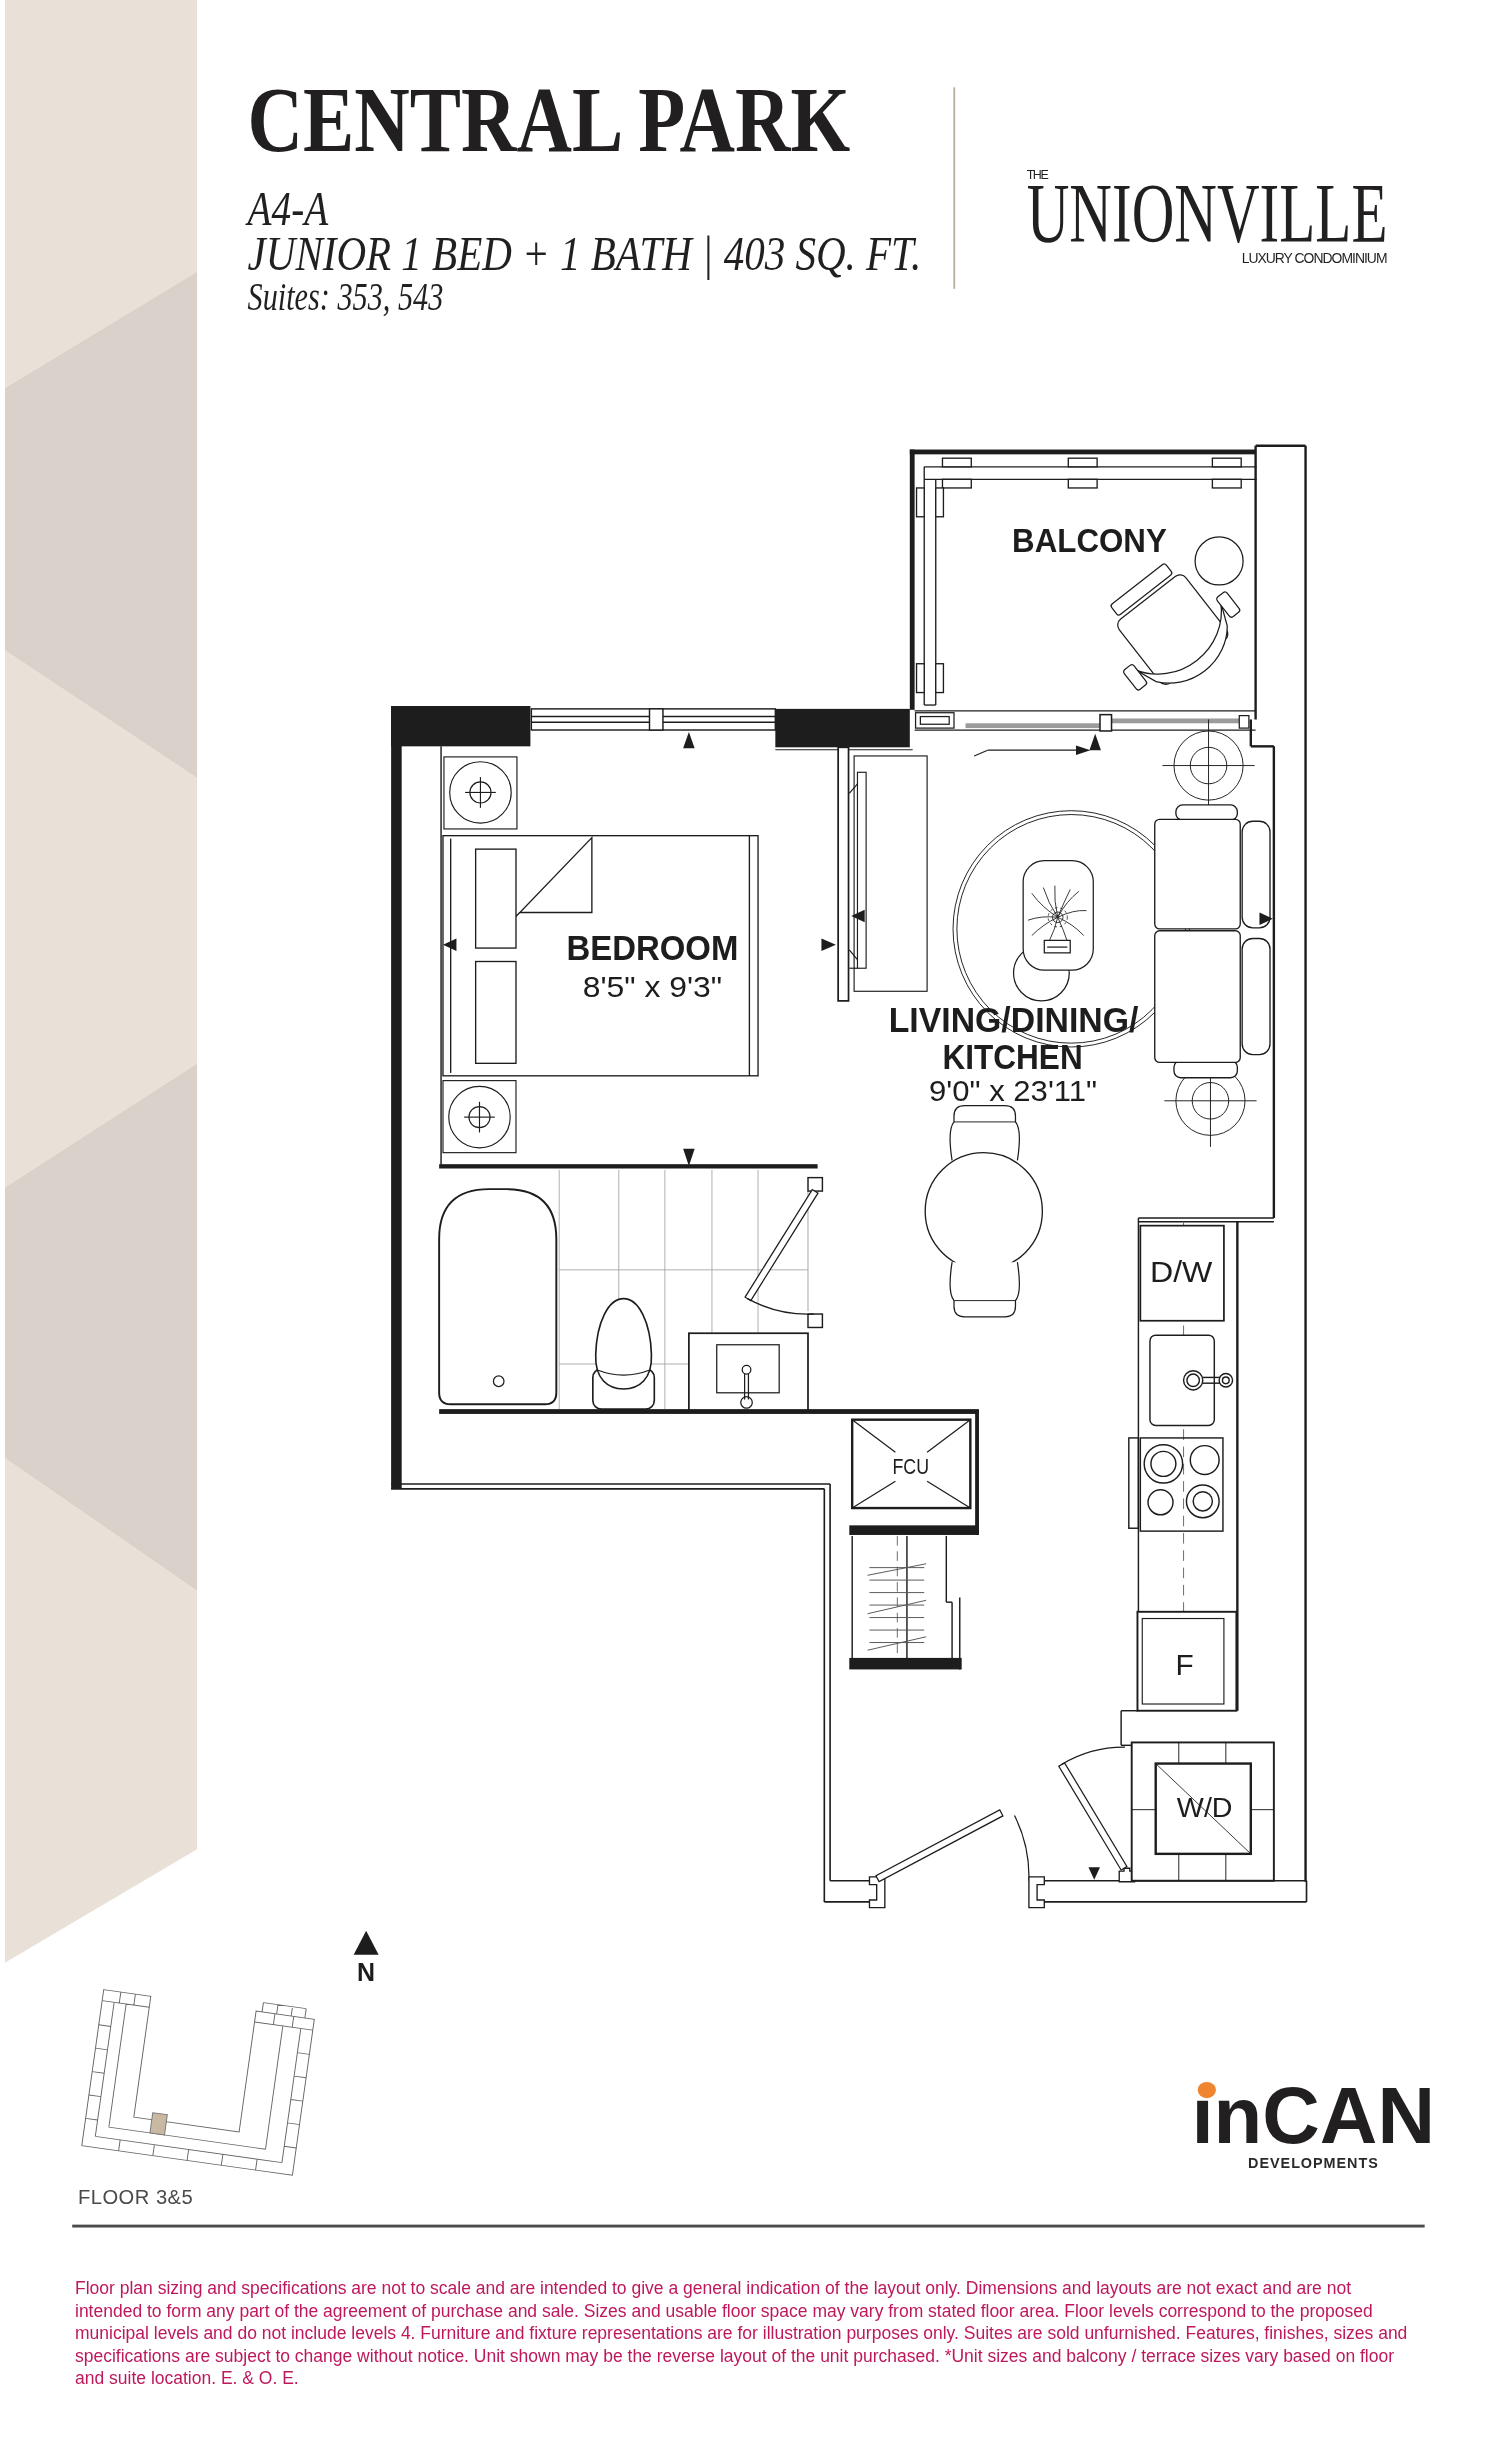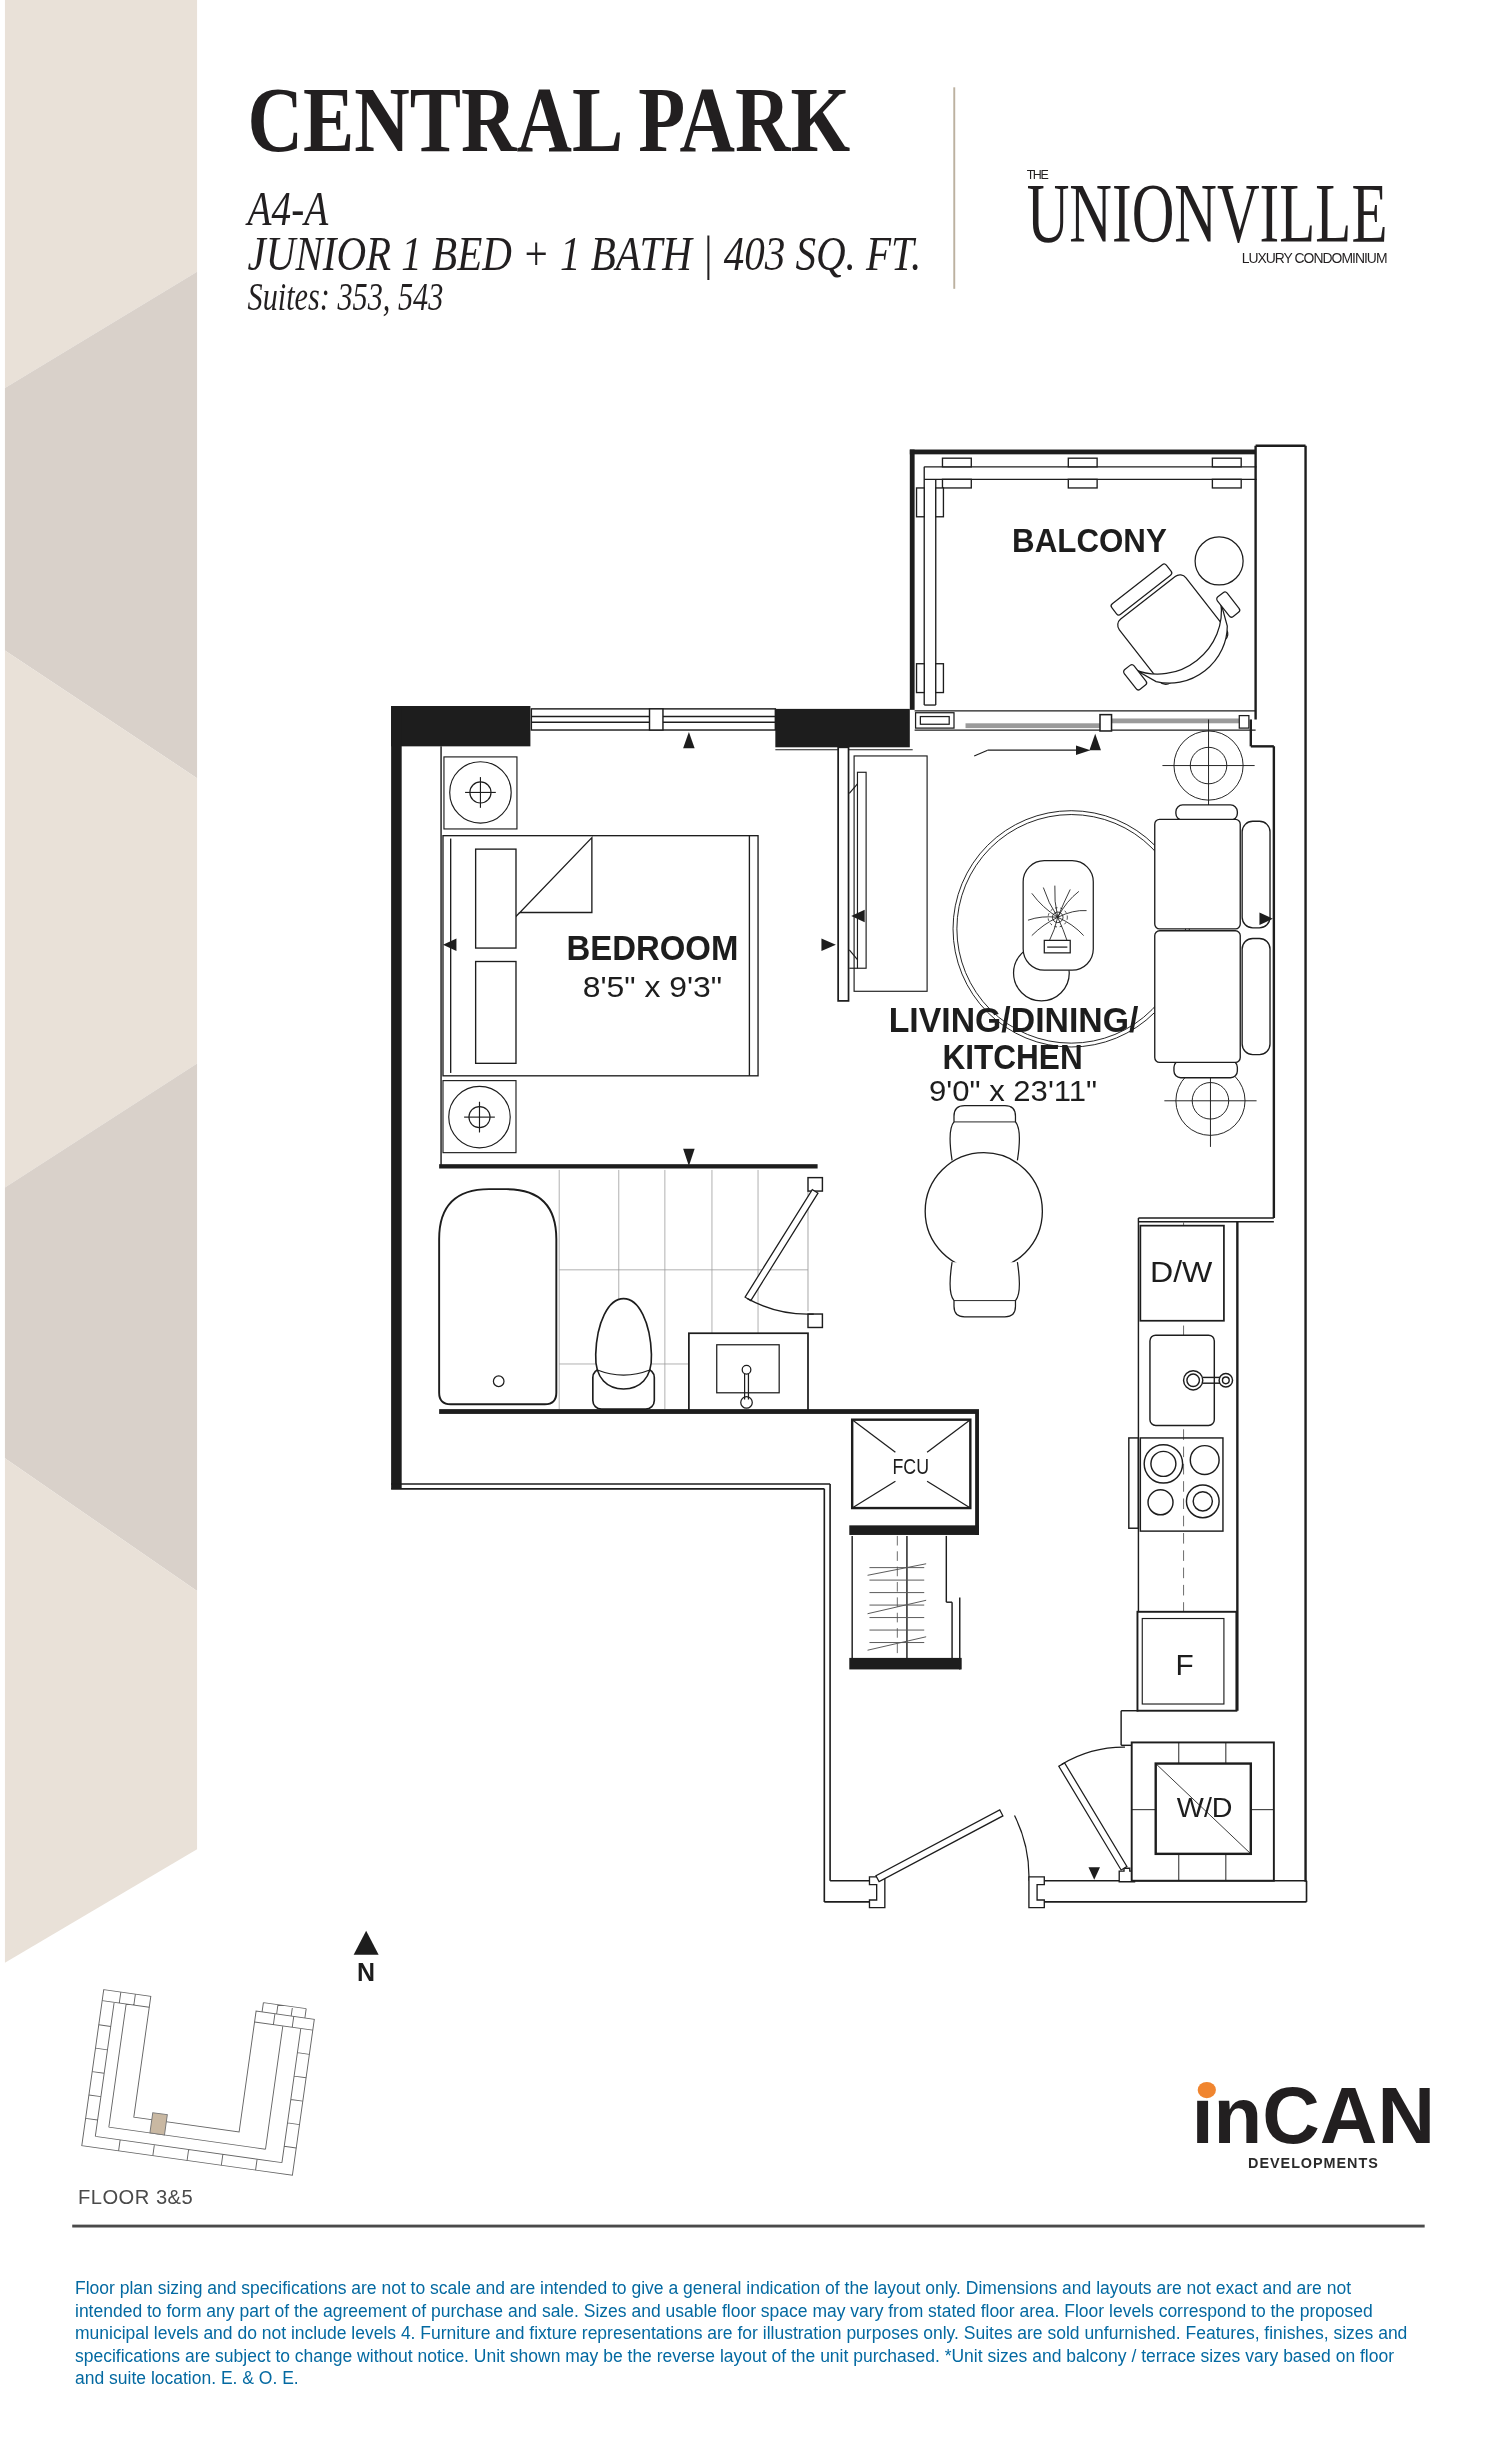--- a/index.html
+++ b/index.html
@@ -432,20 +432,20 @@
 
   <rect x="75" y="2316" width="1408" height="3" fill="#4a4a4a"></rect>
 </svg>
 
 <svg class="abs" style="left:1105px;top:2017px" width="389" height="173" viewBox="0 0 405 180">
   <text x="90" y="131" font-family="Liberation Sans" font-weight="bold" font-size="83" fill="#221f20">ınCAN</text>
   <ellipse cx="106" cy="76" rx="9.5" ry="8.5" fill="#F0852F"></ellipse>
   <text x="149" y="157" font-family="Liberation Sans" font-weight="bold" font-size="15" textLength="135" fill="#2a2a2a">DEVELOPMENTS</text>
 </svg>
 
-<div class="abs" id="disc" style="left:75px;top:2277px;font-size:17.5px;line-height:22.6px;color:#0369a1;width:1345px;">
+<div class="abs" id="disc" style="left:75px;top:2277px;font-size:17.5px;line-height:22.6px;color:#be185d;width:1345px;">
 Floor plan sizing and specifications are not to scale and are intended to give a general indication of the layout only. Dimensions and layouts are not exact and are not<br>
 intended to form any part of the agreement of purchase and sale. Sizes and usable floor space may vary from stated floor area. Floor levels correspond to the proposed<br>
 municipal levels and do not include levels 4. Furniture and fixture representations are for illustration purposes only. Suites are sold unfurnished. Features, finishes, sizes and<br>
 specifications are subject to change without notice. Unit shown may be the reverse layout of the unit purchased. *Unit sizes and balcony / terrace sizes vary based on floor<br>
 and suite location. E. &amp; O. E.
 </div>
 
 
 </body></html>

